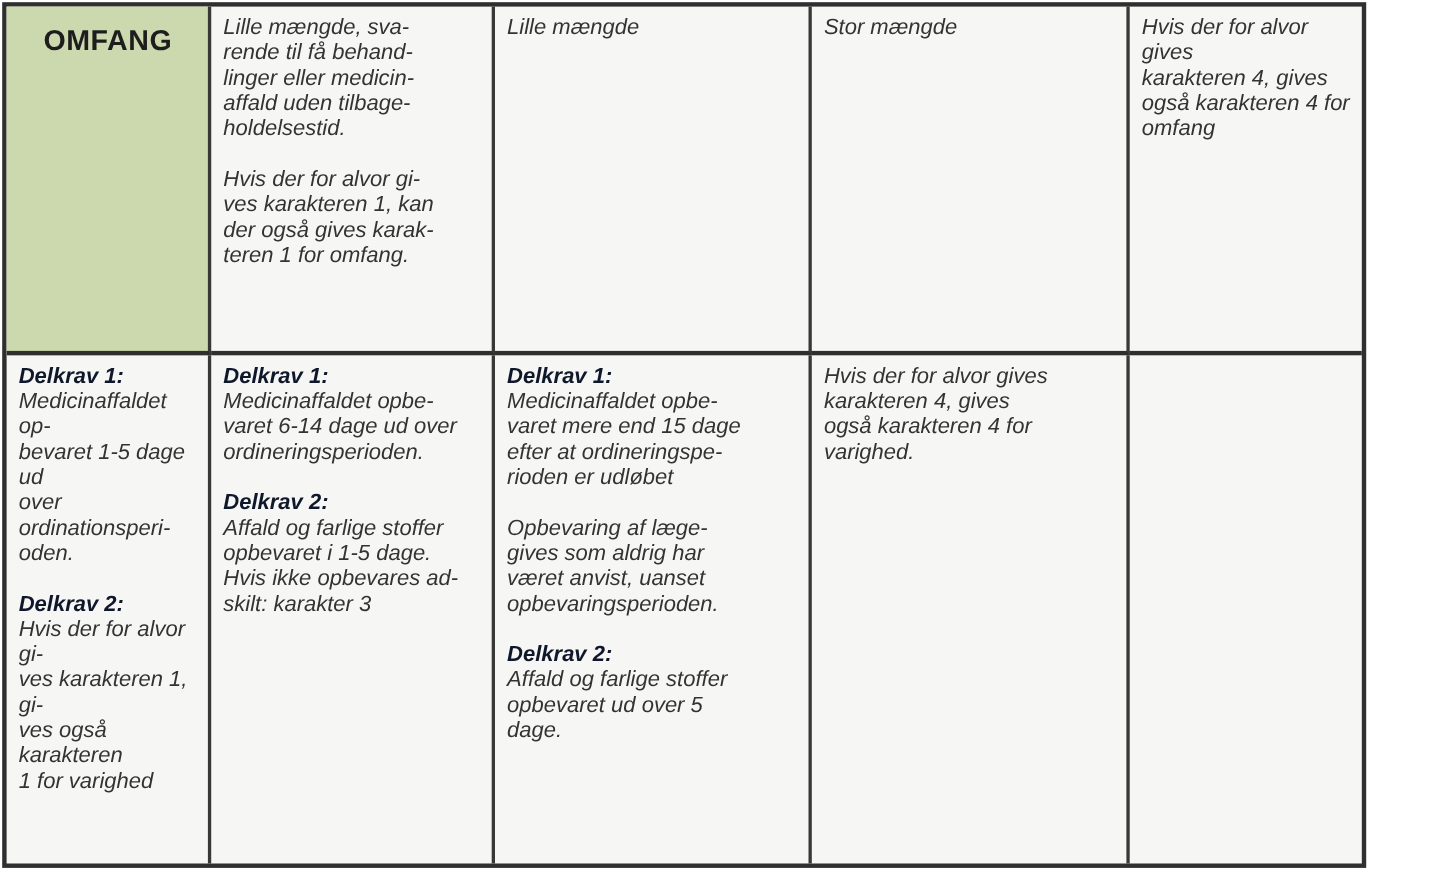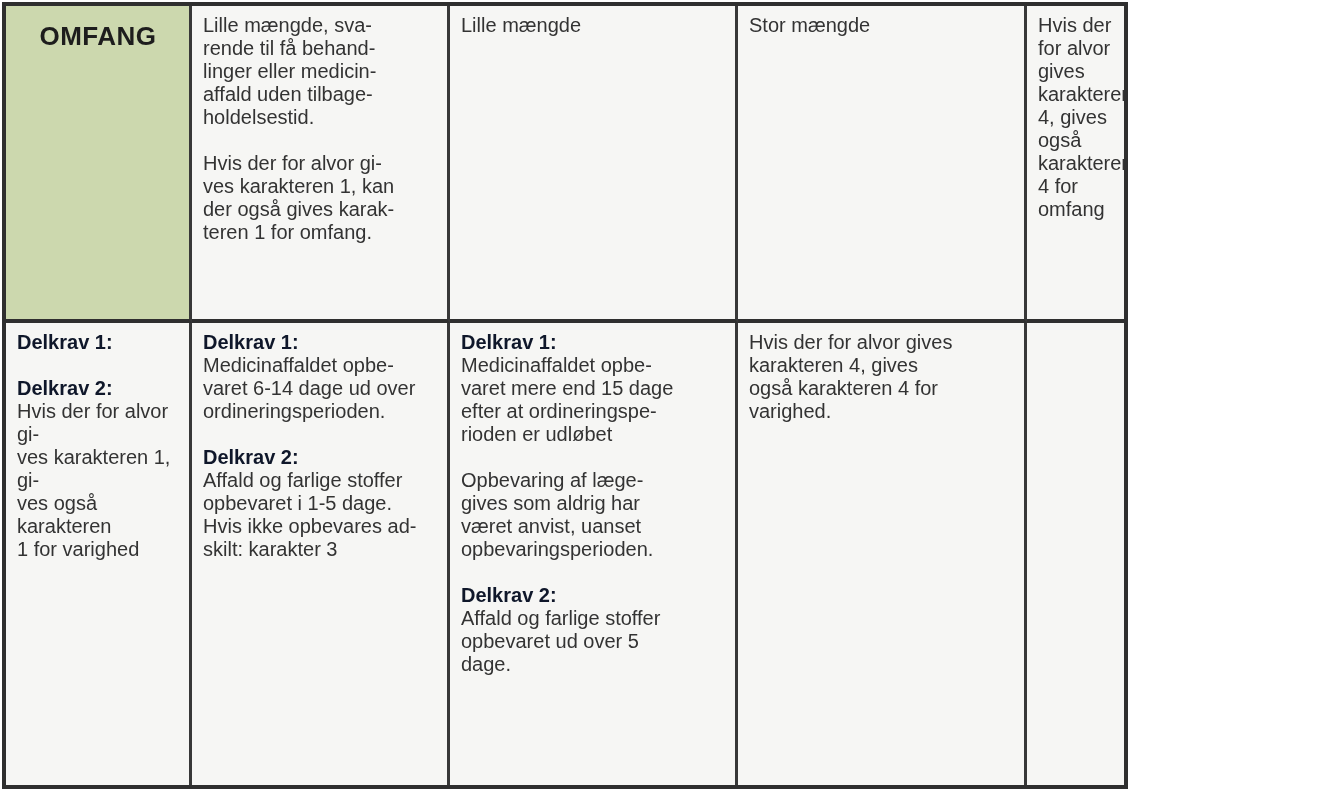--- a/index.html
+++ b/index.html
@@ -12,21 +12,21 @@
     position: relative;
     width: 1320px;
     height: 799px;
     background: #ffffff;
     overflow: hidden;
   }
   .tbl {
     position: absolute;
     left: 2px;
     top: 2px;
-    width: 1126px;
+    width: 1240px;
     box-sizing: border-box;
     border: 4px solid #2f2f2f;
     display: grid;
     grid-template-columns: 186px 258px 288px 289px 1fr;
     grid-template-rows: 317px 462px;
     background: #f6f6f4;
   }
   .cell {
     box-sizing: border-box;
     border-right: 3px solid #383838;
@@ -43,21 +43,21 @@
     text-align: center;
     padding-top: 19px;
     font-weight: bold;
     font-size: 26px;
     letter-spacing: 0.5px;
     color: #1d1d1d;
   }
   .pbody {
     white-space: pre-line;
   }
-  .para { margin: 0; }
+  .para { margin: 0; font-style: italic; }
   .para + .para { margin-top: 23px; }
   .ptitle {
     font-weight: bold;
     color: #0f172a;
   }
 </style>
 </head>
 <body>
 
 <div class="page">
@@ -92,20 +92,24 @@
         <div class="para">
           <div class="pbody">Hvis der for alvor gives
 karakteren 4, gives
 også karakteren 4 for
 omfang</div>
         </div>
       </div>
       <div class="cell row-1">
         <div class="para">
           <div class="ptitle">Delkrav 1:</div>
+          <div class="pbody">Medicinaffaldet op-
+bevaret 1-5 dage ud
+over ordinationsperi-
+oden.</div>
         </div>
         <div class="para">
           <div class="ptitle">Delkrav 2:</div>
           <div class="pbody">Hvis der for alvor gi-
 ves karakteren 1, gi-
 ves også karakteren
 1 for varighed</div>
         </div>
       </div>
       <div class="cell row-1">

